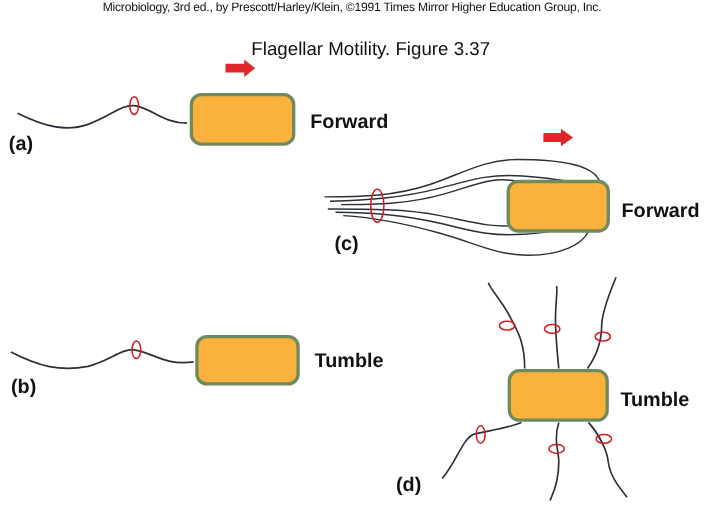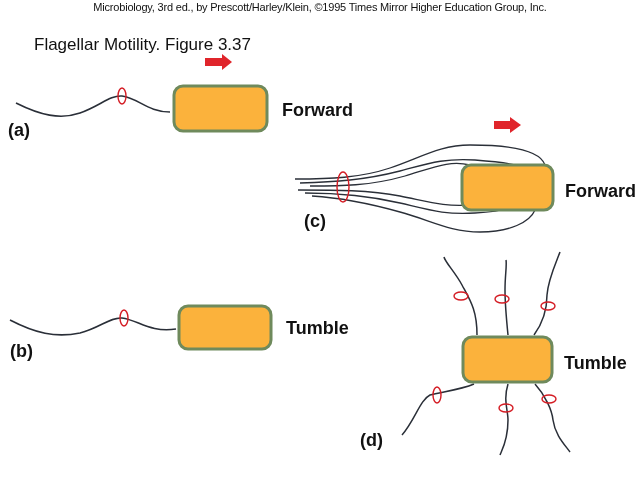--- a/index.html
+++ b/index.html
@@ -1,25 +1,25 @@
 <!DOCTYPE html>
 <html><head>
 <meta charset="utf-8">
 <style>
   html, body { margin:0; padding:0; background:#ffffff; }
   body { width:640px; height:480px; position:relative; overflow:hidden; font-family:"Liberation Sans", sans-serif; }
   .credit { position:absolute; top:1px; left:0; width:640px; text-align:center; font-size:11px; color:#111; letter-spacing:-0.2px; }
-  .title { position:absolute; top:35px; left:0; width:640px; font-size:17px; color:#111; padding-left:34px; box-sizing:border-box; }
+  .title { position:absolute; top:35px; left:0; width:640px; text-align:center; font-size:17px; color:#111; padding-left:34px; box-sizing:border-box; }
   .lbl { position:absolute; font-weight:bold; font-size:18px; color:#111; }
   svg { position:absolute; left:0; top:0; }
 </style>
 </head>
 <body>
 
-<div class="credit">Microbiology, 3rd ed., by Prescott/Harley/Klein, ©1995 Times Mirror Higher Education Group, Inc.</div>
+<div class="credit">Microbiology, 3rd ed., by Prescott/Harley/Klein, ©1991 Times Mirror Higher Education Group, Inc.</div>
 <div class="title">Flagellar Motility.  Figure 3.37</div>
 
 <svg width="640" height="480" viewBox="0 0 640 480">
   <defs>
     <marker id="none"></marker>
   </defs>
 
   <g>
     <path d="M16,103 C40,115 60,120 80,113 C100,106 110,95 122,96 C138,98 148,112 170,112" fill="none" stroke="#2a2f38" stroke-width="1.6"></path>
     <ellipse cx="122" cy="96" rx="4" ry="8" fill="none" stroke="#d41c24" stroke-width="1.4"></ellipse>

